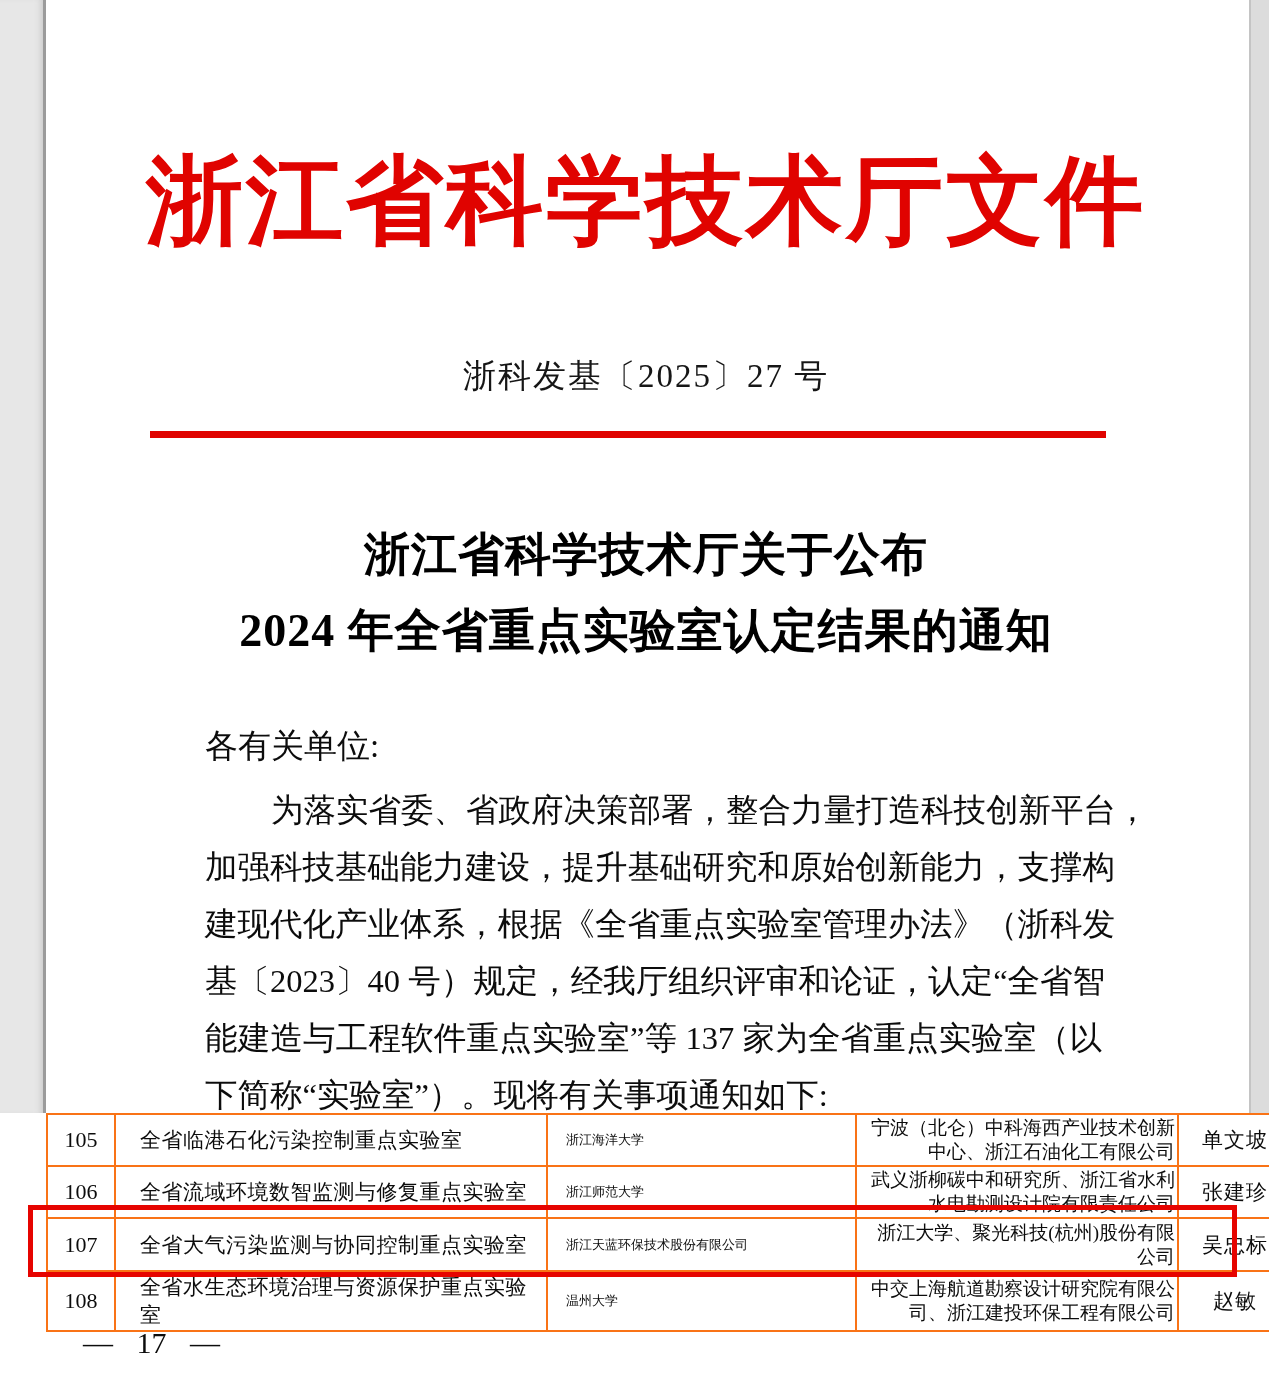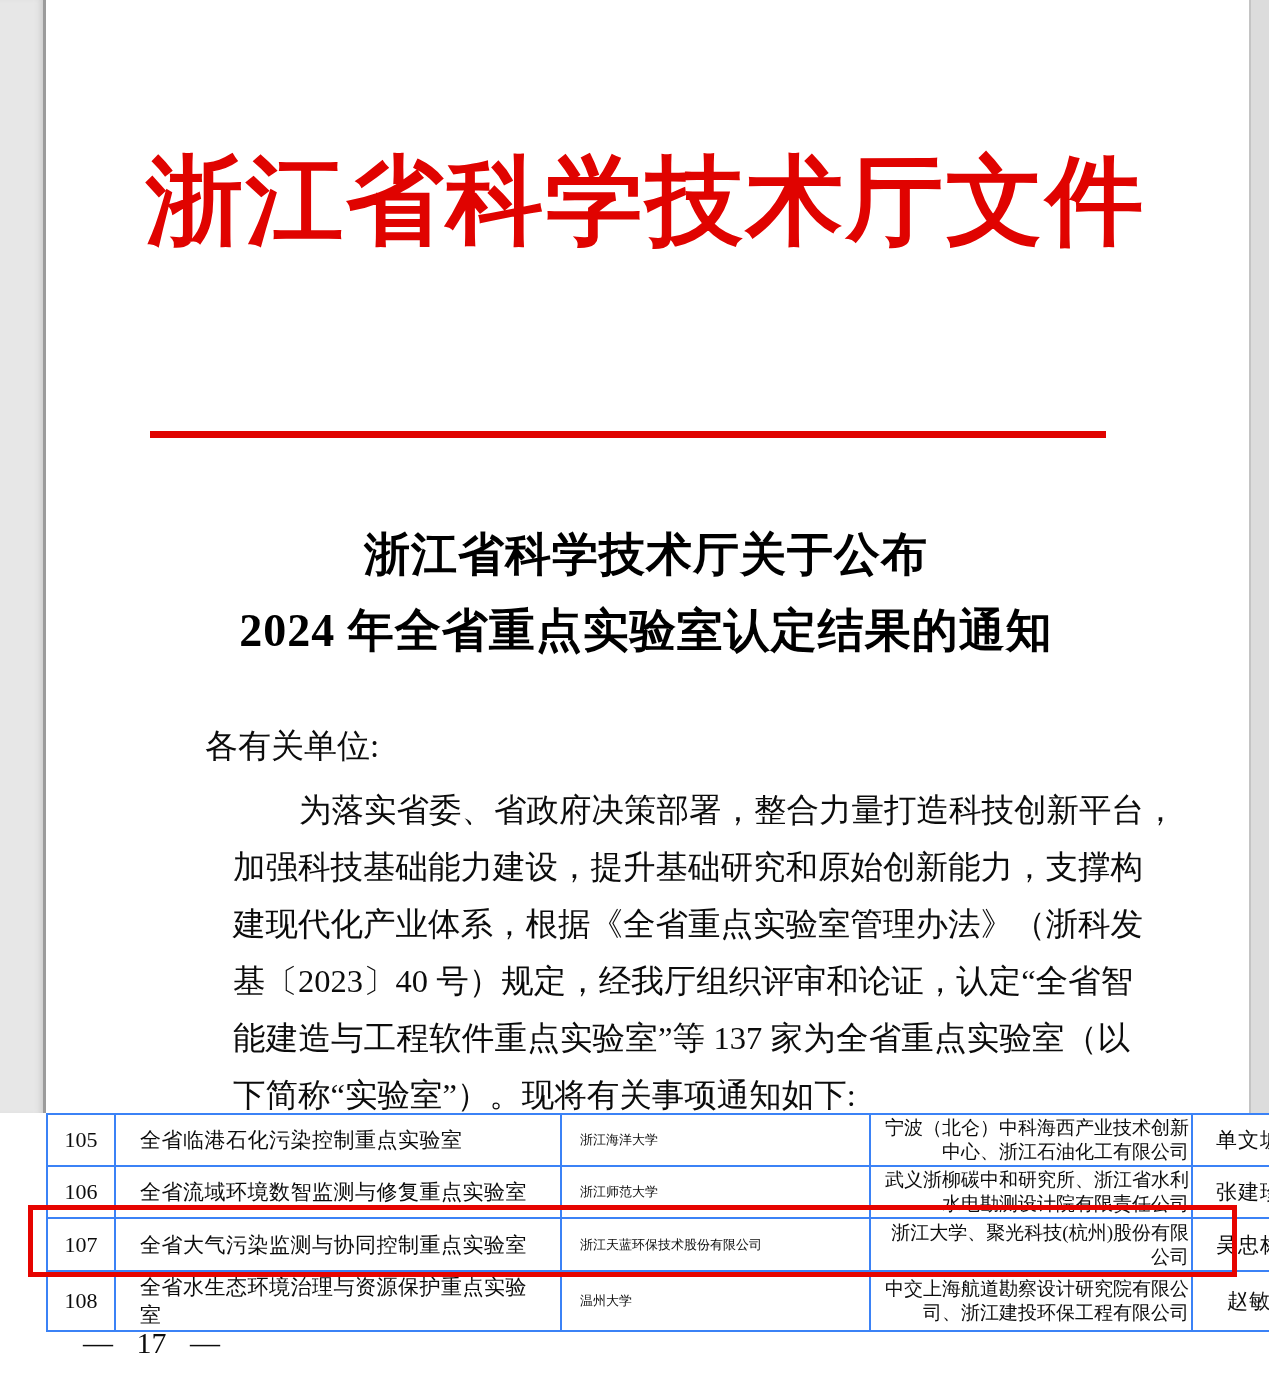--- a/index.html
+++ b/index.html
@@ -20,53 +20,54 @@
     font-size:33px;letter-spacing:2px;color:#161616;
   }
   .redrule{position:absolute;left:150px;top:431px;width:956px;height:7px;}
   .h1a,.h1b{
     position:absolute;left:43px;width:1206px;text-align:center;
     font-size:46px;font-weight:bold;color:#000000;letter-spacing:1px;white-space:nowrap;
   }
   .h1a{top:524px;}
   .h1b{top:600px;}
   .salutation{position:absolute;left:205px;top:724px;font-size:33px;color:#0c0c0c;}
-  .bodytext{position:absolute;left:205px;top:782px;width:897px;font-size:32.5px;color:#0c0c0c;margin-left:28px;}
+  .bodytext{position:absolute;left:205px;top:782px;width:897px;font-size:32.5px;color:#0c0c0c;}
   .bline{height:57px;line-height:57px;text-align:justify;text-align-last:justify;white-space:nowrap;overflow:visible;}
   .bline.indent{padding-left:66px;}
   .bline.last{text-align:left;text-align-last:left;}
   
   table.labtable{
     position:absolute;left:46px;top:1113px;width:1169px;
     border-collapse:collapse;table-layout:fixed;background:#fff;
     font-size:21px;color:#0c0c0c;
   }
-  table.labtable td{border:2px solid #3b82f6;vertical-align:middle;overflow:hidden;}
+  table.labtable td{border:2px solid #f97316;vertical-align:middle;overflow:hidden;}
   td.c-no{width:64px;text-align:center;font-size:22px;font-family:"Liberation Serif","DejaVu Serif",serif;}
-  td.c-lab{width:400px;padding-left:24px;padding-right:20px;font-size:21px;letter-spacing:0.5px;}
+  td.c-lab{width:400px;padding-left:24px;padding-right:6px;font-size:21px;letter-spacing:0.5px;}
   td.c-inst{width:285px;padding-left:18px;padding-right:4px;font-size:13px;}
   td.c-part{width:310px;padding-left:8px;padding-right:2px;font-size:19px;line-height:24px;text-align:right;}
   td.c-dir{width:110px;text-align:center;font-size:21px;letter-spacing:1px;}
   tr.r0{height:51px;} tr.r1{height:48px;} tr.r2{height:53px;} tr.r3{height:50px;}
   .hlbox{
     position:absolute;left:28px;top:1205px;width:1199px;height:62px;
     border:5px solid #e60400;background:transparent;pointer-events:none;
   }
   .pagenum{position:absolute;left:83px;top:1326px;font-size:30px;color:#0c0c0c;word-spacing:16px;}
 </style>
 </head>
 <body>
 
 <div class="canvas">
 
   <div class="strip left"></div>
   <div class="strip right"></div>
 
   <div class="letterhead" style="color: rgb(224, 3, 0);">浙江省科学技术厅文件</div>
 
+  <div class="docnum">浙科发基〔2025〕27 号</div>
 
   <div class="redrule" style="background: rgb(224, 3, 0);"></div>
 
   <div class="h1a">浙江省科学技术厅关于公布</div>
   <div class="h1b">2024 年全省重点实验室认定结果的通知</div>
 
   <div class="salutation">各有关单位:</div>
 
   <div class="bodytext">
     <div class="bline indent">为落实省委、省政府决策部署，整合力量打造科技创新平台，</div>

